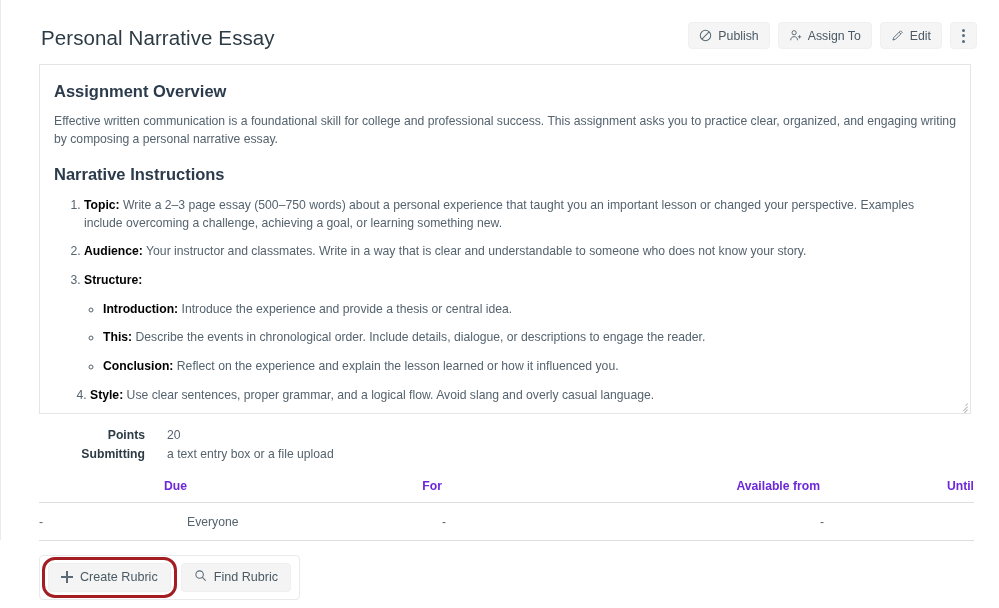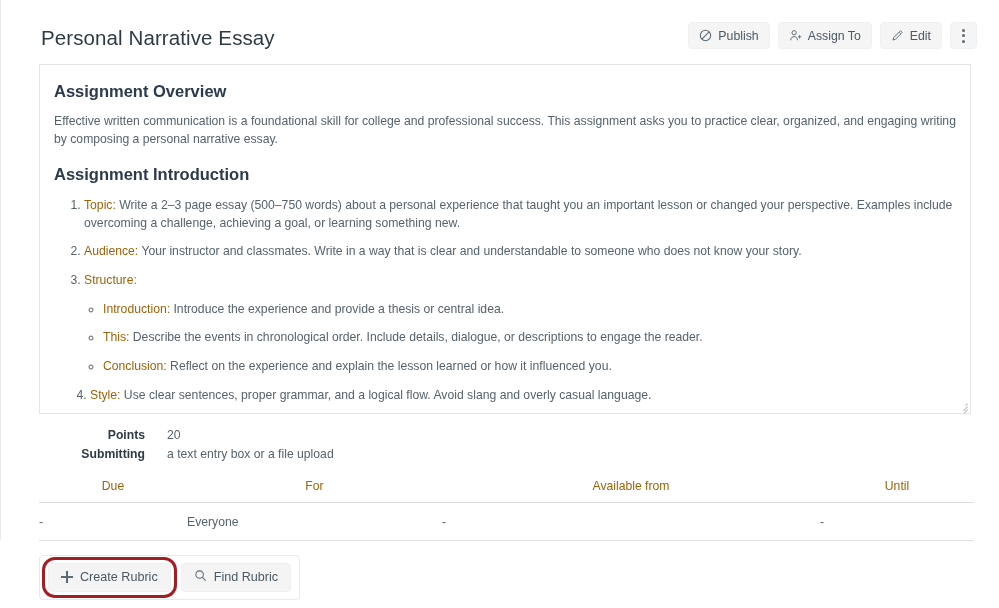--- a/index.html
+++ b/index.html
@@ -93,21 +93,21 @@
   }
   ol.instr{
     margin:9px 0 0 0;
     padding-left:30px;
     font-size:12.2px;
     color:#55636e;
     line-height:1.45;
   }
   ol.instr > li{margin-bottom:11px;}
   ol.instr > li:last-child{margin-bottom:0;margin-left:6px;}
-  ol.instr b{color:#a16207;font-weight:400;}
+  ol.instr b{color:#000000;font-weight:700;}
   ul.sub{
     list-style-type:circle;
     margin:11px 0 0 0;
     padding-left:19px;
   }
   ul.sub li{margin-bottom:11px;}
   ul.sub li:last-child{margin-bottom:0;}
 
   
   .meta{
@@ -123,23 +123,23 @@
   .meta-value{padding-left:22px;color:#55636e;}
 
   
   table.dates{
     width:935px;
     margin:18px 0 0 38px;
     border-collapse:collapse;
     font-size:12.2px;
   }
   table.dates th{
-    text-align:center;
-    font-weight:400;
-    color:#a16207;
+    text-align:right;
+    font-weight:700;
+    color:#6d28d9;
     padding:0 0 9px 0;
     border-bottom:1px solid #dcdfe2;
   }
   table.dates td{
     color:#55636e;
     padding:12px 0 11px 0;
     border-bottom:1px solid #dcdfe2;
   }
   .col-due{width:148px;}
   .col-for{width:255px;}
@@ -240,21 +240,21 @@
 
     </div>
   </div>
 
   
   <div class="desc-card">
 
     <h2 class="sec">Assignment Overview</h2>
     <p class="body">Effective written communication is a foundational skill for college and professional success. This assignment asks you to practice clear, organized, and engaging writing by composing a personal narrative essay.</p>
 
-    <h2 class="sec second">Assignment Introduction</h2>
+    <h2 class="sec second">Narrative Instructions</h2>
 
     <ol class="instr">
 
       <li>
         <b>Topic:</b><span> Write a 2–3 page essay (500–750 words) about a personal experience that taught you an important lesson or changed your perspective. Examples include overcoming a challenge, achieving a goal, or learning something new.</span>
       </li>
 
       <li>
         <b>Audience:</b><span> Your instructor and classmates. Write in a way that is clear and understandable to someone who does not know your story.</span>
       </li>

